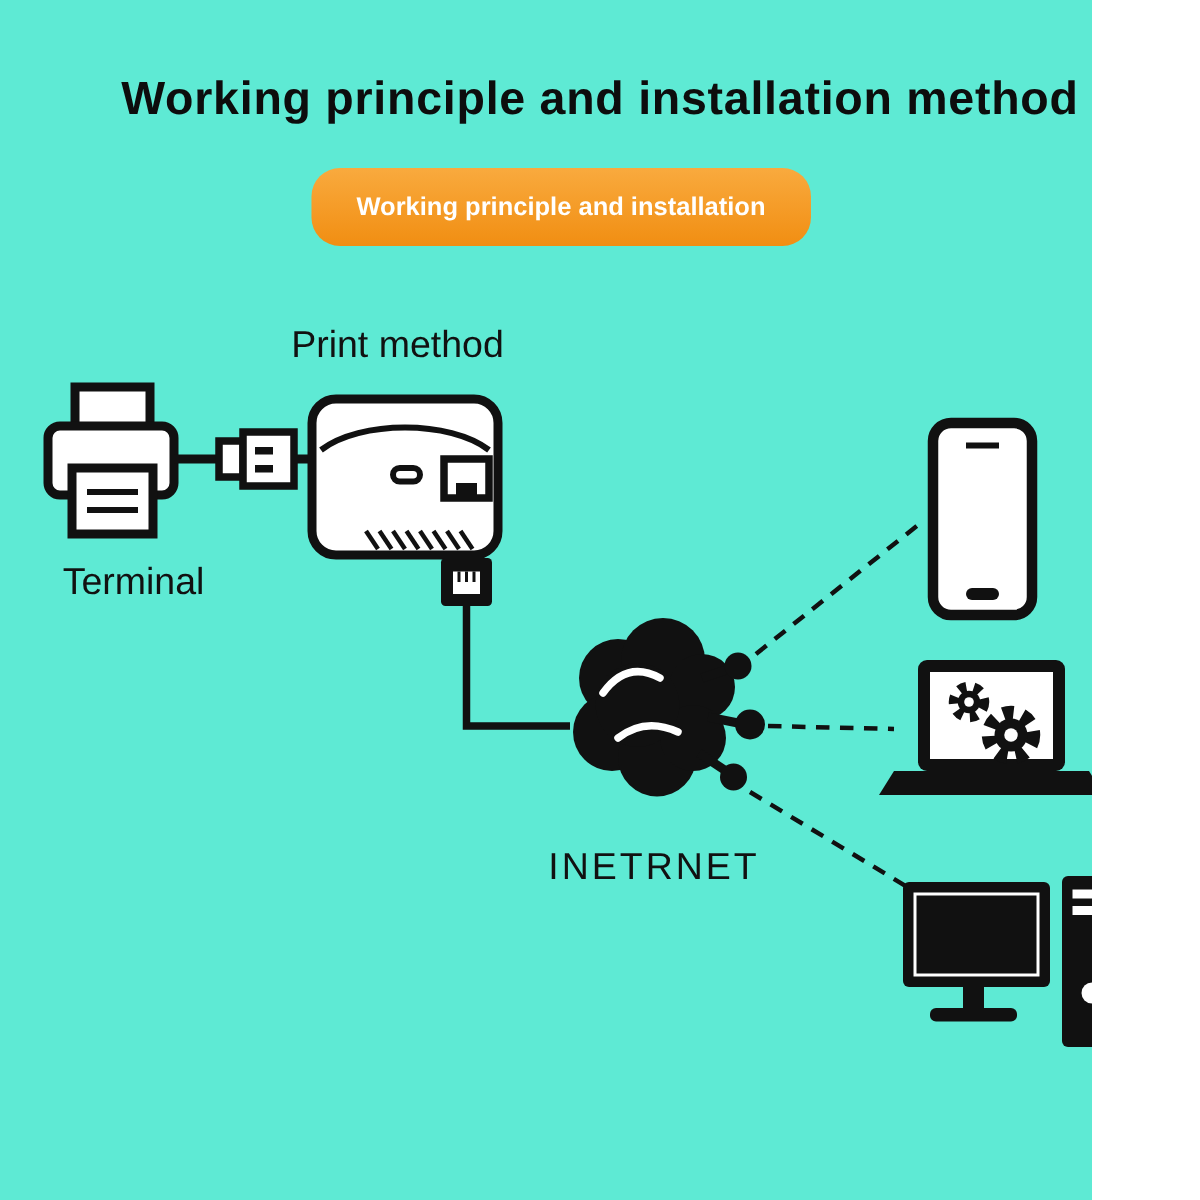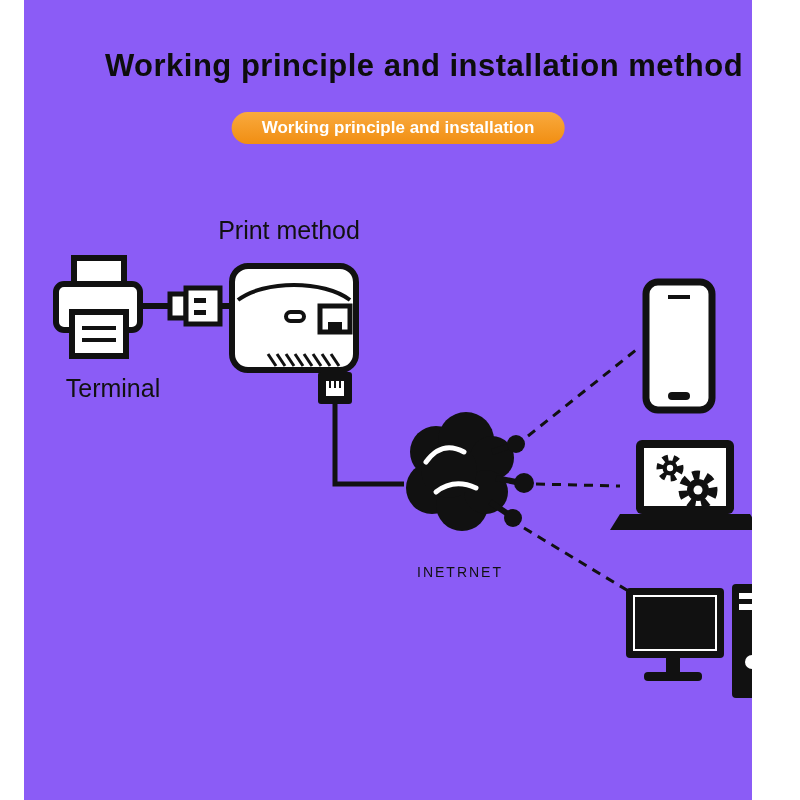--- a/index.html
+++ b/index.html
@@ -1,33 +1,33 @@
 <!DOCTYPE html>
 <html><head>
 <meta charset="utf-8">
 <style>
   html,body{margin:0;padding:0;background:#fff;}
   .canvas{
-    position:relative;width:728px;height:800px;background:#8b5cf6;overflow:hidden;
-    font-family:"Liberation Sans",sans-serif;color:#111;margin-left:24px;
+    position:relative;width:728px;height:800px;background:#5eead4;overflow:hidden;
+    font-family:"Liberation Sans",sans-serif;color:#111;
   }
   .page-title{
     position:absolute;top:48px;left:0;width:800px;text-align:center;
     font-size:31px;font-weight:800;letter-spacing:.5px;color:#0d0d0d;
   }
   .badge{
     position:absolute;top:112px;left:50%;transform:translateX(-47%);
     background:linear-gradient(180deg,#f9aa3e,#f18e12);
     color:#fff;font-size:17px;font-weight:700;
-    padding:6px 30px;border-radius:19px;white-space:nowrap;
+    padding:16px 30px;border-radius:19px;white-space:nowrap;
   }
   .lbl{position:absolute;text-align:center;color:#111;}
   .lbl-print-server{top:216px;left:180px;width:170px;font-size:25px;}
   .lbl-printer{top:374px;left:14px;width:150px;font-size:25px;}
-  .lbl-internet{top:564px;left:352px;width:168px;font-size:14px;letter-spacing:2px;}
+  .lbl-internet{top:564px;left:352px;width:168px;font-size:25px;letter-spacing:2px;}
   .lbl-terminal{top:720px;left:528px;width:244px;font-size:21px;}
   svg{position:absolute;top:0;left:0;}
 </style>
 </head>
 <body>
 
 <div class="canvas">
 
   <div class="page-title">Working principle and installation method</div>
 

